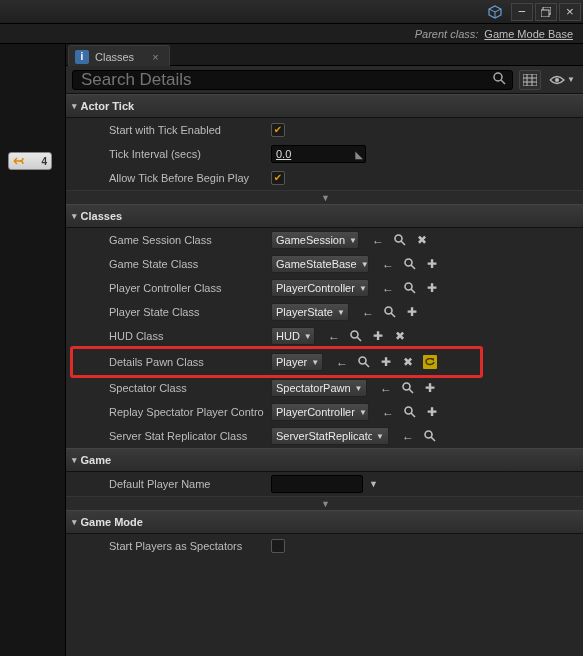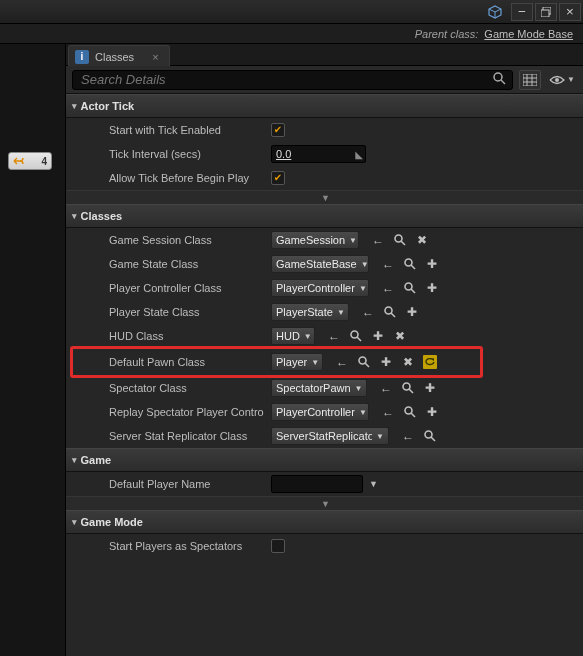--- a/index.html
+++ b/index.html
@@ -25,21 +25,21 @@
 
   
   .tabbar { height:22px; background:#1b1b1b; border-bottom:1px solid #000; display:flex; }
   .tab { height:22px; background:#2e2e2e; border:1px solid #3a3a3a; border-bottom:none; display:flex; align-items:center; padding:0 10px 0 6px; gap:6px; border-radius:3px 3px 0 0; margin-top:1px; margin-left:2px; }
   .tab .info-icon { width:14px; height:14px; border-radius:2px; background:#3b6ea5; display:flex; align-items:center; justify-content:center; color:#fff; font-weight:bold; font-size:10px; }
   .tab .x { color:#888; margin-left:12px; cursor:pointer; }
 
   
   .searchrow { height:28px; display:flex; align-items:center; padding:4px 6px; gap:6px; background:#2a2a2a; border-bottom:1px solid #111; }
   .searchbox { flex:1; height:20px; background:#0f0f0f; border:1px solid #000; border-radius:3px; display:flex; align-items:center; padding:0 6px 0 8px; }
-  .searchbox input { flex:1; background:transparent; border:none; outline:none; color:#c0c0c0; font-style:italic; font-size:13px; }
+  .searchbox input { flex:1; background:transparent; border:none; outline:none; color:#c0c0c0; font-size:17px; }
   .searchbox .mag { color:#888; }
   .iconbtn { width:22px; height:20px; background:#2e2e2e; border:1px solid #444; border-radius:2px; display:flex; align-items:center; justify-content:center; color:#bbb; cursor:pointer; }
   .eyebtn { display:flex; align-items:center; gap:2px; color:#bbb; cursor:pointer; padding:0 2px; }
 
   
   .section-h { height:24px; background:linear-gradient(#3a3a3a,#2c2c2c); border-top:1px solid #444; border-bottom:1px solid #111; display:flex; align-items:center; padding-left:6px; font-weight:bold; color:#e0e0e0; }
   .section-h .tri { margin-right:4px; font-size:9px; color:#bbb; }
 
   
   .prop { display:flex; align-items:center; height:24px; padding-left:16px; }
@@ -290,21 +290,21 @@
                 <line x1="7" y1="7" x2="11" y2="11" stroke="#bfbfbf" stroke-width="1.6"></line>
               </svg>
             </span>
           <span>✚</span>
           <span>✖</span>
         </div>
       </div>
     </div>
 
     <div class="prop highlight" style="height:28px;">
-      <div class="pname">Default Pawn Class</div>
+      <div class="pname">Details Pawn Class</div>
       <div class="pval">
         <div class="dd" style="width:52px;">
             <span>Player</span>
             <span class="caret">▼</span>
           </div>
         <div class="acts">
           <span>←</span>
           <span>
               <svg width="12" height="12" viewBox="0 0 12 12">
                 <circle cx="4.5" cy="4.5" r="3.5" stroke="#bfbfbf" stroke-width="1.6" fill="none"></circle>

